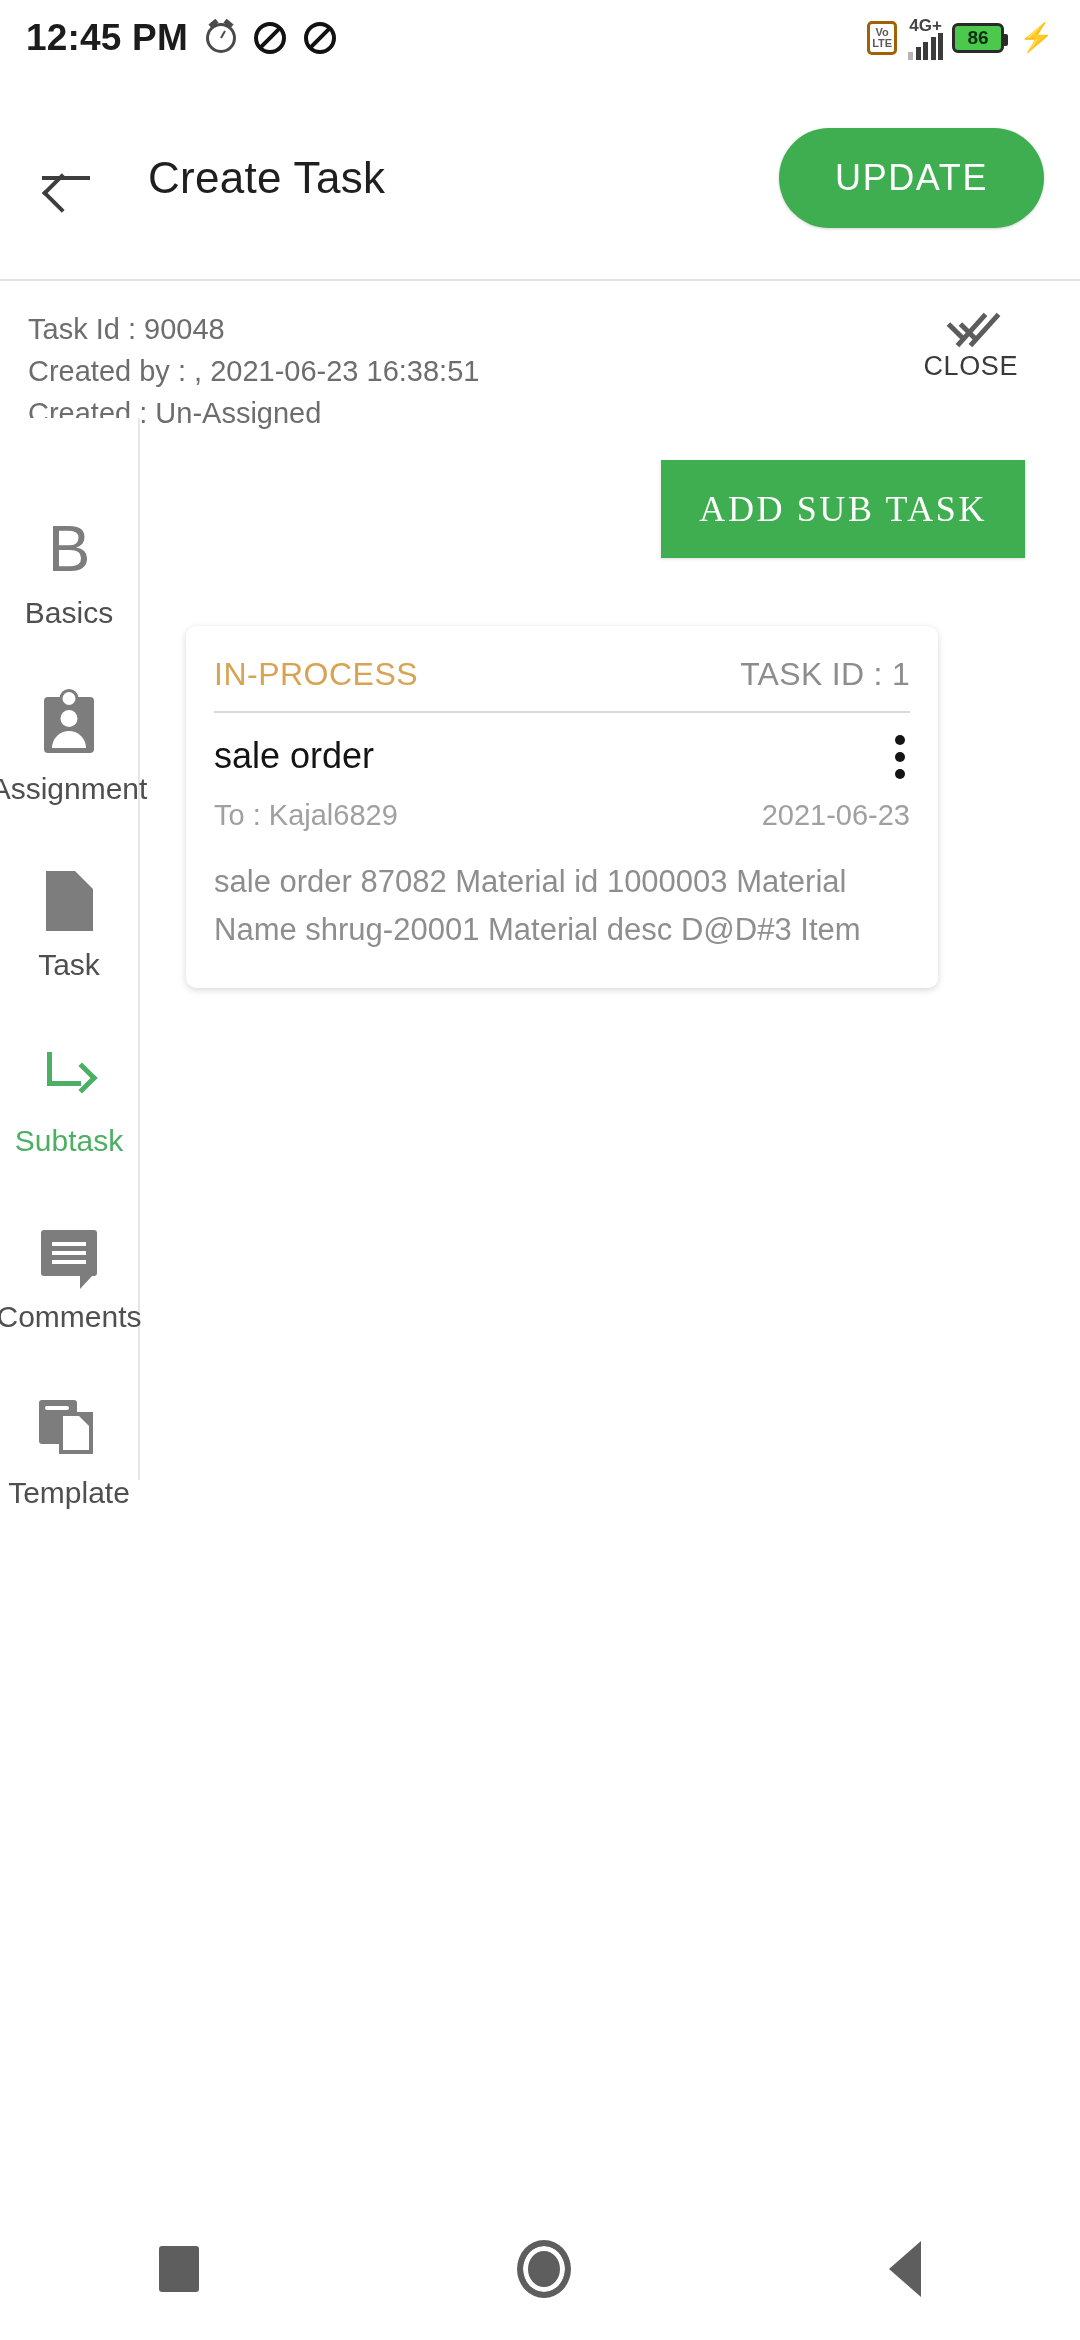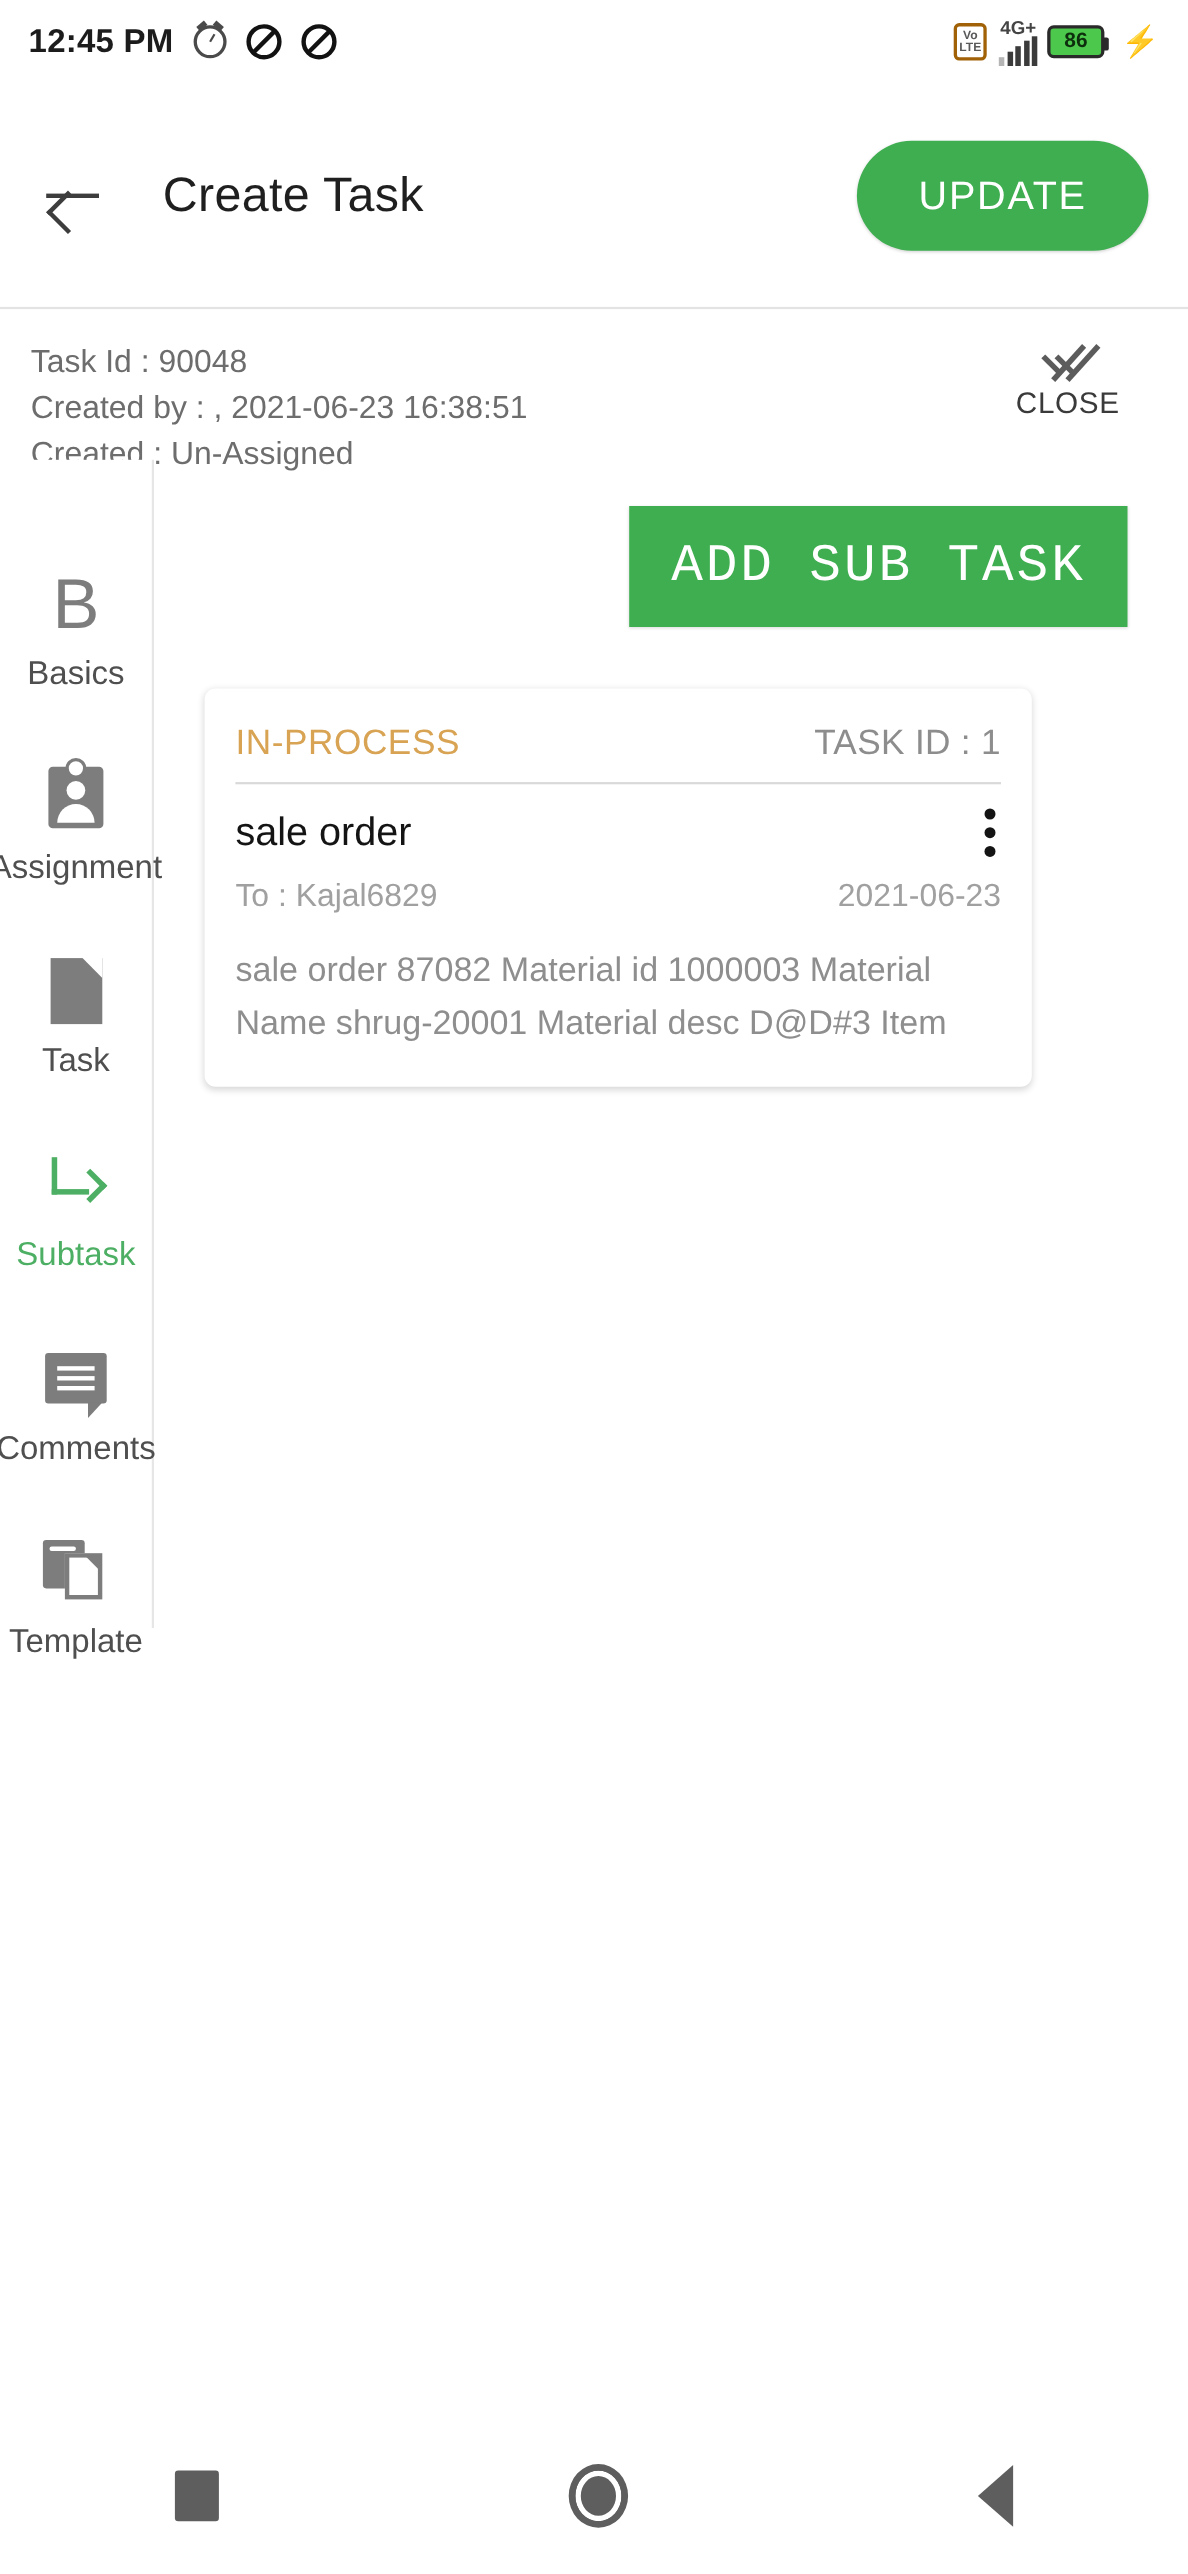--- a/index.html
+++ b/index.html
@@ -11,21 +11,21 @@
   }
   #screen { position:relative; width:1080px; height:2340px; background:#fff; }
 
   
   .statusbar {
     position:absolute; top:0; left:0; width:1080px; height:76px;
     display:flex; align-items:center; justify-content:space-between;
     padding:0 26px;
   }
   .sb-left { display:flex; align-items:center; gap:18px; }
-  .sb-time { font-size:30px; font-weight:600; color:#1c1c1c; letter-spacing:.2px; }
+  .sb-time { font-size:37px; font-weight:600; color:#1c1c1c; letter-spacing:.2px; }
   .sb-right { display:flex; align-items:center; gap:9px; }
   .ico-alarm { width:30px; height:30px; border:3px solid #4a4a4a; border-radius:50%; position:relative; }
   .ico-alarm::before, .ico-alarm::after {
     content:""; position:absolute; width:9px; height:5px; background:#4a4a4a; top:-5px;
   }
   .ico-alarm::before { left:0px; transform:rotate(-40deg); }
   .ico-alarm::after { right:0px; transform:rotate(40deg); }
   .ico-alarm i {
     position:absolute; left:50%; top:50%; width:2px; height:8px; background:#4a4a4a;
     transform-origin:bottom center; transform:translate(-50%,-100%) rotate(30deg);
@@ -182,22 +182,22 @@
   .ic-template .pg::after {
     content:""; position:absolute; right:-1px; top:-1px; border-width:0 12px 12px 0;
     border-style:solid; border-color:transparent #7d7d7d transparent transparent;
   }
 
   
   .content { position:absolute; top:418px; left:140px; width:940px; height:1780px; }
   .add-btn {
     position:absolute; right:55px; top:42px;
     background:#3EAE50; color:#fff; border:none;
-    padding:28px 38px; font-size:48px; letter-spacing:2.6px;
-    font-family:Liberation Mono, monospace; cursor:pointer; box-shadow:0 1px 3px rgba(0,0,0,.15);
+    padding:28px 38px; font-size:36px; letter-spacing:2.6px;
+    font-family:Liberation Serif, serif; cursor:pointer; box-shadow:0 1px 3px rgba(0,0,0,.15);
   }
   .card {
     position:absolute; left:46px; top:208px; width:752px;
     background:#fff; border-radius:10px;
     box-shadow:0 2px 7px rgba(0,0,0,.16);
     padding:30px 28px 34px 28px;
   }
   .card-top { display:flex; align-items:baseline; justify-content:space-between; }
   .status-badge { font-size:32px; color:#D8A353; letter-spacing:.5px; }
   .task-id { font-size:32px; color:#8d8d8d; letter-spacing:.3px; }

